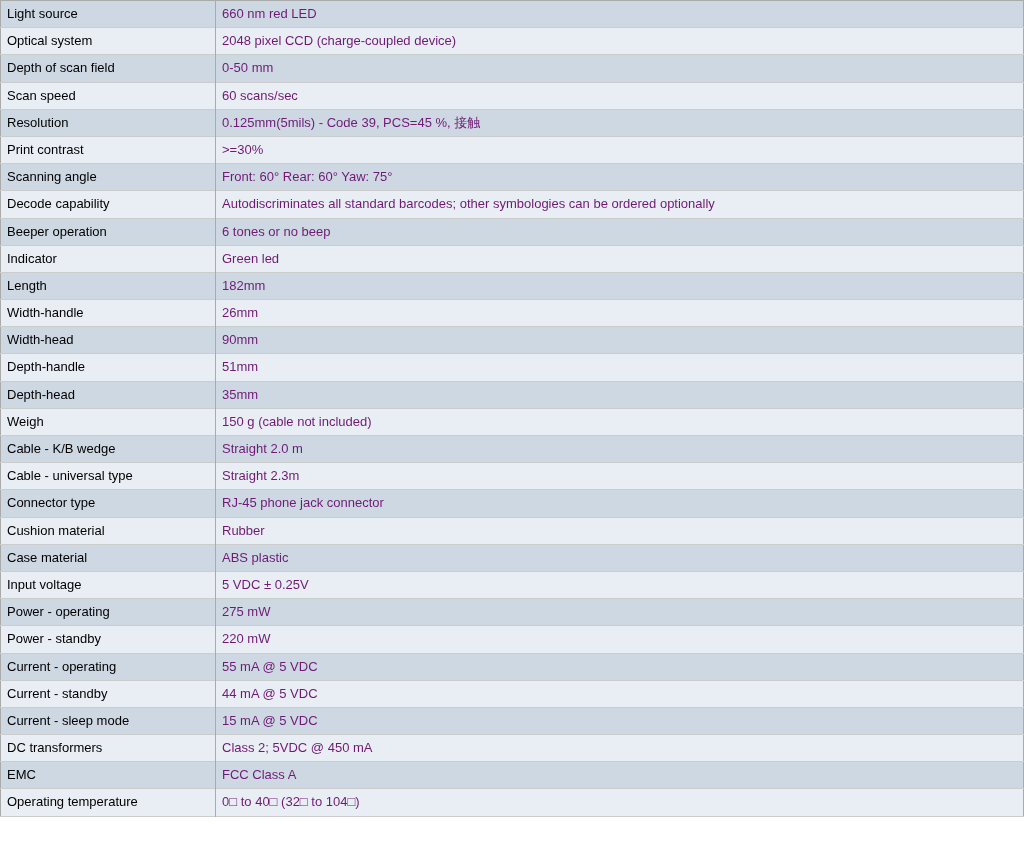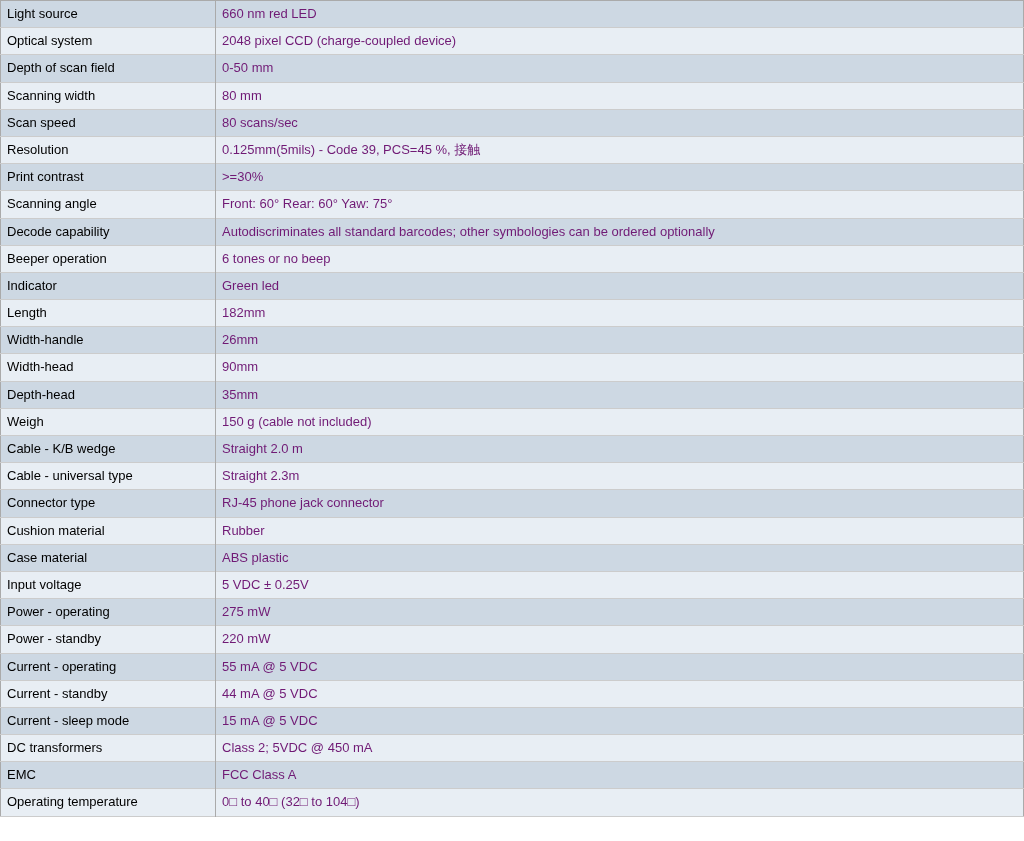--- a/index.html
+++ b/index.html
@@ -49,26 +49,22 @@
     </tr>
       <tr>
       <td>Optical system</td>
       <td>2048 pixel CCD (charge-coupled device)</td>
     </tr>
       <tr>
       <td>Depth of scan field</td>
       <td>0-50 mm</td>
     </tr>
       <tr>
-      <td>Scanning width</td>
-      <td>80 mm</td>
-    </tr>
-      <tr>
       <td>Scan speed</td>
-      <td>80 scans/sec</td>
+      <td>60 scans/sec</td>
     </tr>
       <tr>
       <td>Resolution</td>
       <td>0.125mm(5mils) - Code 39, PCS=45 %, 接触</td>
     </tr>
       <tr>
       <td>Print contrast</td>
       <td>&gt;=30%</td>
     </tr>
       <tr>
@@ -91,20 +87,24 @@
       <td>Length</td>
       <td>182mm</td>
     </tr>
       <tr>
       <td>Width-handle</td>
       <td>26mm</td>
     </tr>
       <tr>
       <td>Width-head</td>
       <td>90mm</td>
+    </tr>
+      <tr>
+      <td>Depth-handle</td>
+      <td>51mm</td>
     </tr>
       <tr>
       <td>Depth-head</td>
       <td>35mm</td>
     </tr>
       <tr>
       <td>Weigh</td>
       <td>150 g (cable not included)</td>
     </tr>
       <tr>

